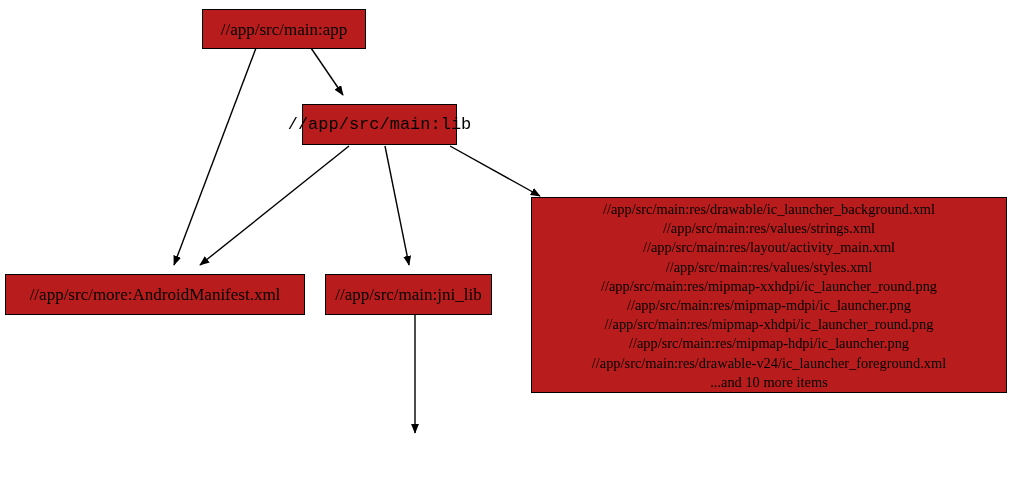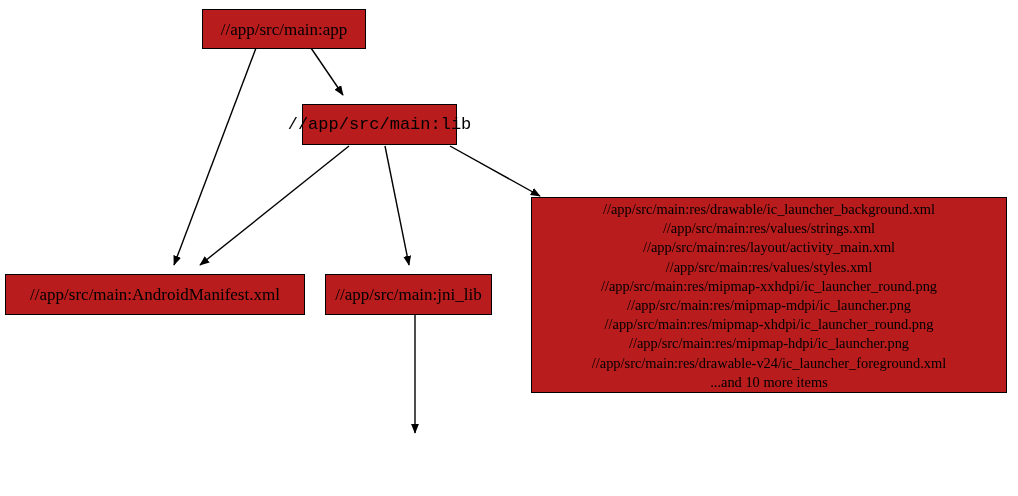--- a/index.html
+++ b/index.html
@@ -91,21 +91,21 @@
 
   <div class="node single-line" style="left:202px; top:9px; width:164px; height:40px;">
     <span class="node-label">//app/src/main:app</span>
   </div>
 
   <div class="node single-line" style="left:302px; top:104px; width:155px; height:41px;font-family:Liberation Mono, monospace;">
     <span class="node-label">//app/src/main:lib</span>
   </div>
 
   <div class="node single-line" style="left:5px; top:274px; width:300px; height:41px;">
-    <span class="node-label">//app/src/main:AndroidManifest.xml</span>
+    <span class="node-label">//app/src/more:AndroidManifest.xml</span>
   </div>
 
   <div class="node single-line" style="left:325px; top:274px; width:167px; height:41px;">
     <span class="node-label">//app/src/main:jni_lib</span>
   </div>
 
 
   <div class="node multi-line" style="left:531px; top:197px; width:476px; height:196px;align-items:flex-end;">
     <span class="node-label">//app/src/main:res/drawable/ic_launcher_background.xml
 //app/src/main:res/values/strings.xml

